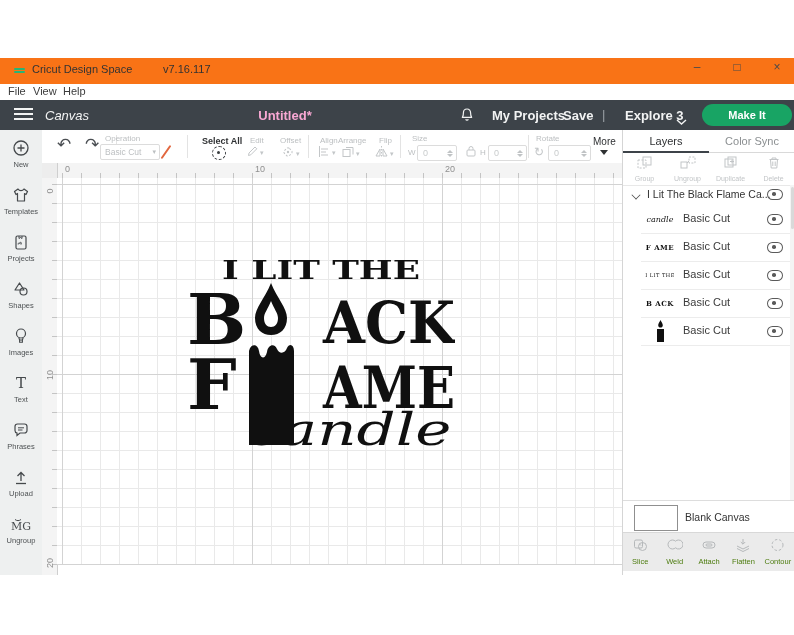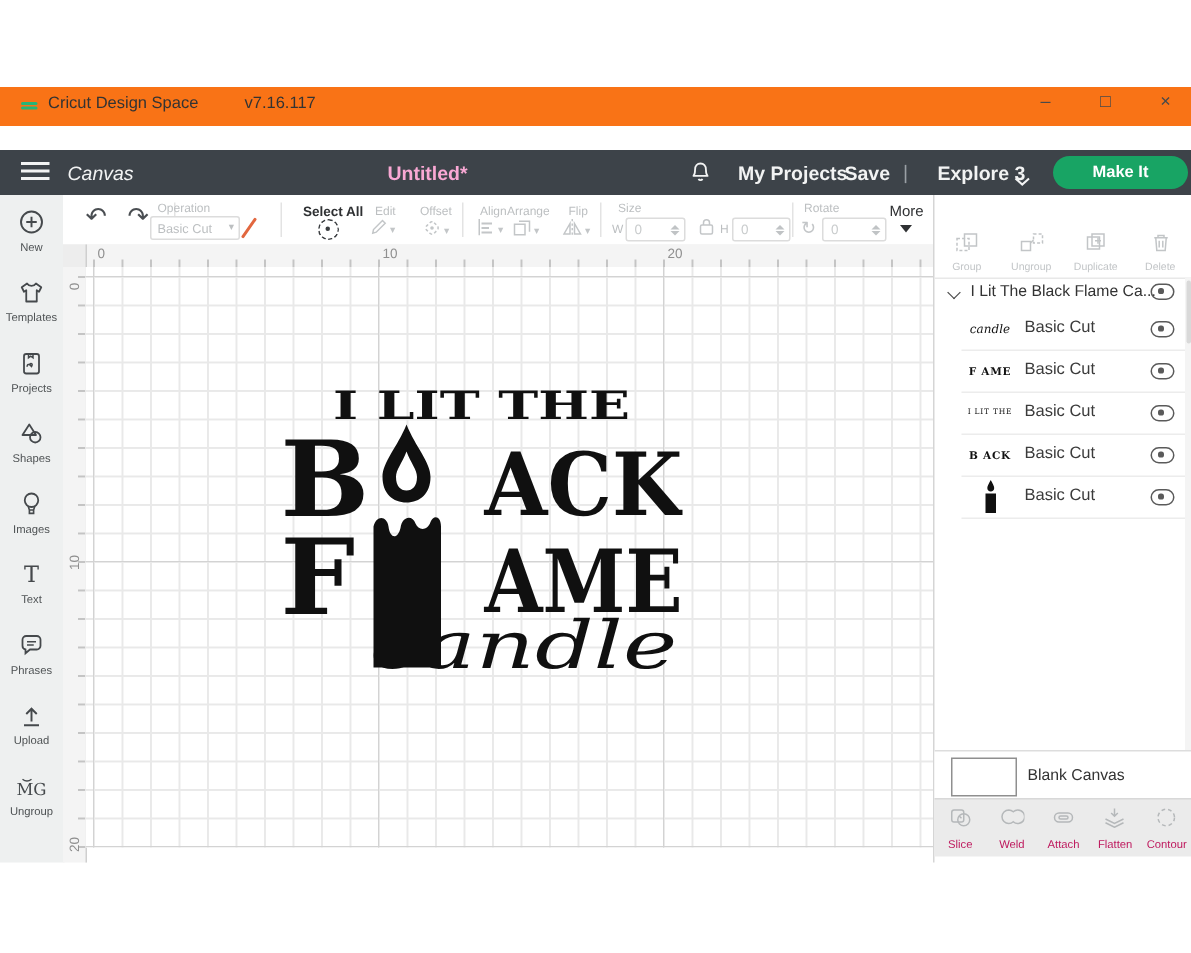--- a/index.html
+++ b/index.html
@@ -102,21 +102,21 @@
   .lrow .eye{position:absolute;left:126px;top:9px;}
   .t-script{font-family:"DejaVu Serif",serif;font-style:italic;font-size:8px;}
   .t-fame,.t-back{font-family:"DejaVu Serif",serif;font-weight:bold;font-size:7px;letter-spacing:.5px;}
   .t-ilit{font-family:"DejaVu Serif",serif;font-size:5px;letter-spacing:.5px;}
   .rscroll{position:absolute;right:0;top:55px;width:5px;height:315px;background:#f4f4f4;}
   .rscroll i{position:absolute;left:1px;top:2px;width:3px;height:42px;background:#d9d9d9;border-radius:2px;}
   .blankrow{position:absolute;left:0;top:370px;width:172px;height:32px;border-top:1px solid #ddd;background:#fff;}
   .blankrow .bthumb{position:absolute;left:11px;top:4px;width:42px;height:24px;background:#fff;border:1px solid #8f8f8f;}
   .blankrow .lbl{position:absolute;left:62px;top:10px;font-size:10.5px;color:#333;}
   .rtools{position:absolute;left:0;top:402px;width:172px;height:38px;background:#ebebeb;border-top:1px solid #d8d8d8;display:flex;}
-  .rtool{flex:1;display:flex;flex-direction:column;align-items:center;justify-content:center;color:#be185d;cursor:pointer;}
+  .rtool{flex:1;display:flex;flex-direction:column;align-items:center;justify-content:center;color:#4d7c0f;cursor:pointer;}
   .rtool .lbl{font-size:7.5px;margin-top:1px;}
 </style>
 </head>
 <body>
 
 <div id="app">
 
   <div class="titlebar">
     <span class="applogo">
         <i></i>
@@ -124,20 +124,25 @@
       </span>
     <span class="apptitle">Cricut Design Space</span>
     <span class="appver">v7.16.117</span>
     <div class="wincontrols">
       <span>–</span>
       <span>□</span>
       <span>×</span>
     </div>
   </div>
 
+  <div class="menubar">
+    <span style="left:8px">File</span>
+    <span style="left:33px">View</span>
+    <span style="left:63px">Help</span>
+  </div>
 
   <div class="appheader">
     <div class="hamburger">
         <i></i>
         <i></i>
         <i></i>
       </div>
     <span class="hd-canvas">Canvas</span>
     <span class="hd-title">Untitled*</span>
     <span class="hd-bell">
@@ -356,20 +361,24 @@
         <g>
           <path d="M84 28 C78 43 68 53 68 63 C68 74 75 80 84 80 C93 80 100 74 100 63 C100 53 90 43 84 28 Z" fill="#101010"></path>
           <path d="M84 46 C81 54 77 58 77 63 C77 69 80 72 84 72 C88 72 91 69 91 63 C91 58 87 54 84 46 Z" fill="#ffffff"></path>
           <path d="M62 96 C64 88 71 89 72 96 C73 104 78 105 80 97 C81 89 88 88 90 94 C92 99 98 99 100 93 C102 88 107 89 107 96 L107 190 L62 190 Z" fill="#101010"></path>
         </g>
       </svg>
     </div>
   </div>
 
   <div class="rpanel">
+    <div class="rtabs">
+      <div class="rtab active">Layers</div>
+      <div class="rtab">Color Sync</div>
+    </div>
 
     <div class="ractions">
       <div class="ract">
         <span><svg width="16" height="14" viewBox="0 0 16 14">
               <rect x="1" y="4" width="8" height="8" fill="none" stroke="#c2c5c7" stroke-width="1" stroke-dasharray="2 1.4"></rect>
               <rect x="6" y="1" width="8" height="8" fill="none" stroke="#c2c5c7" stroke-width="1"></rect>
             </svg></span>
         <span class="lbl">Group</span>
       </div>
       <div class="ract">

